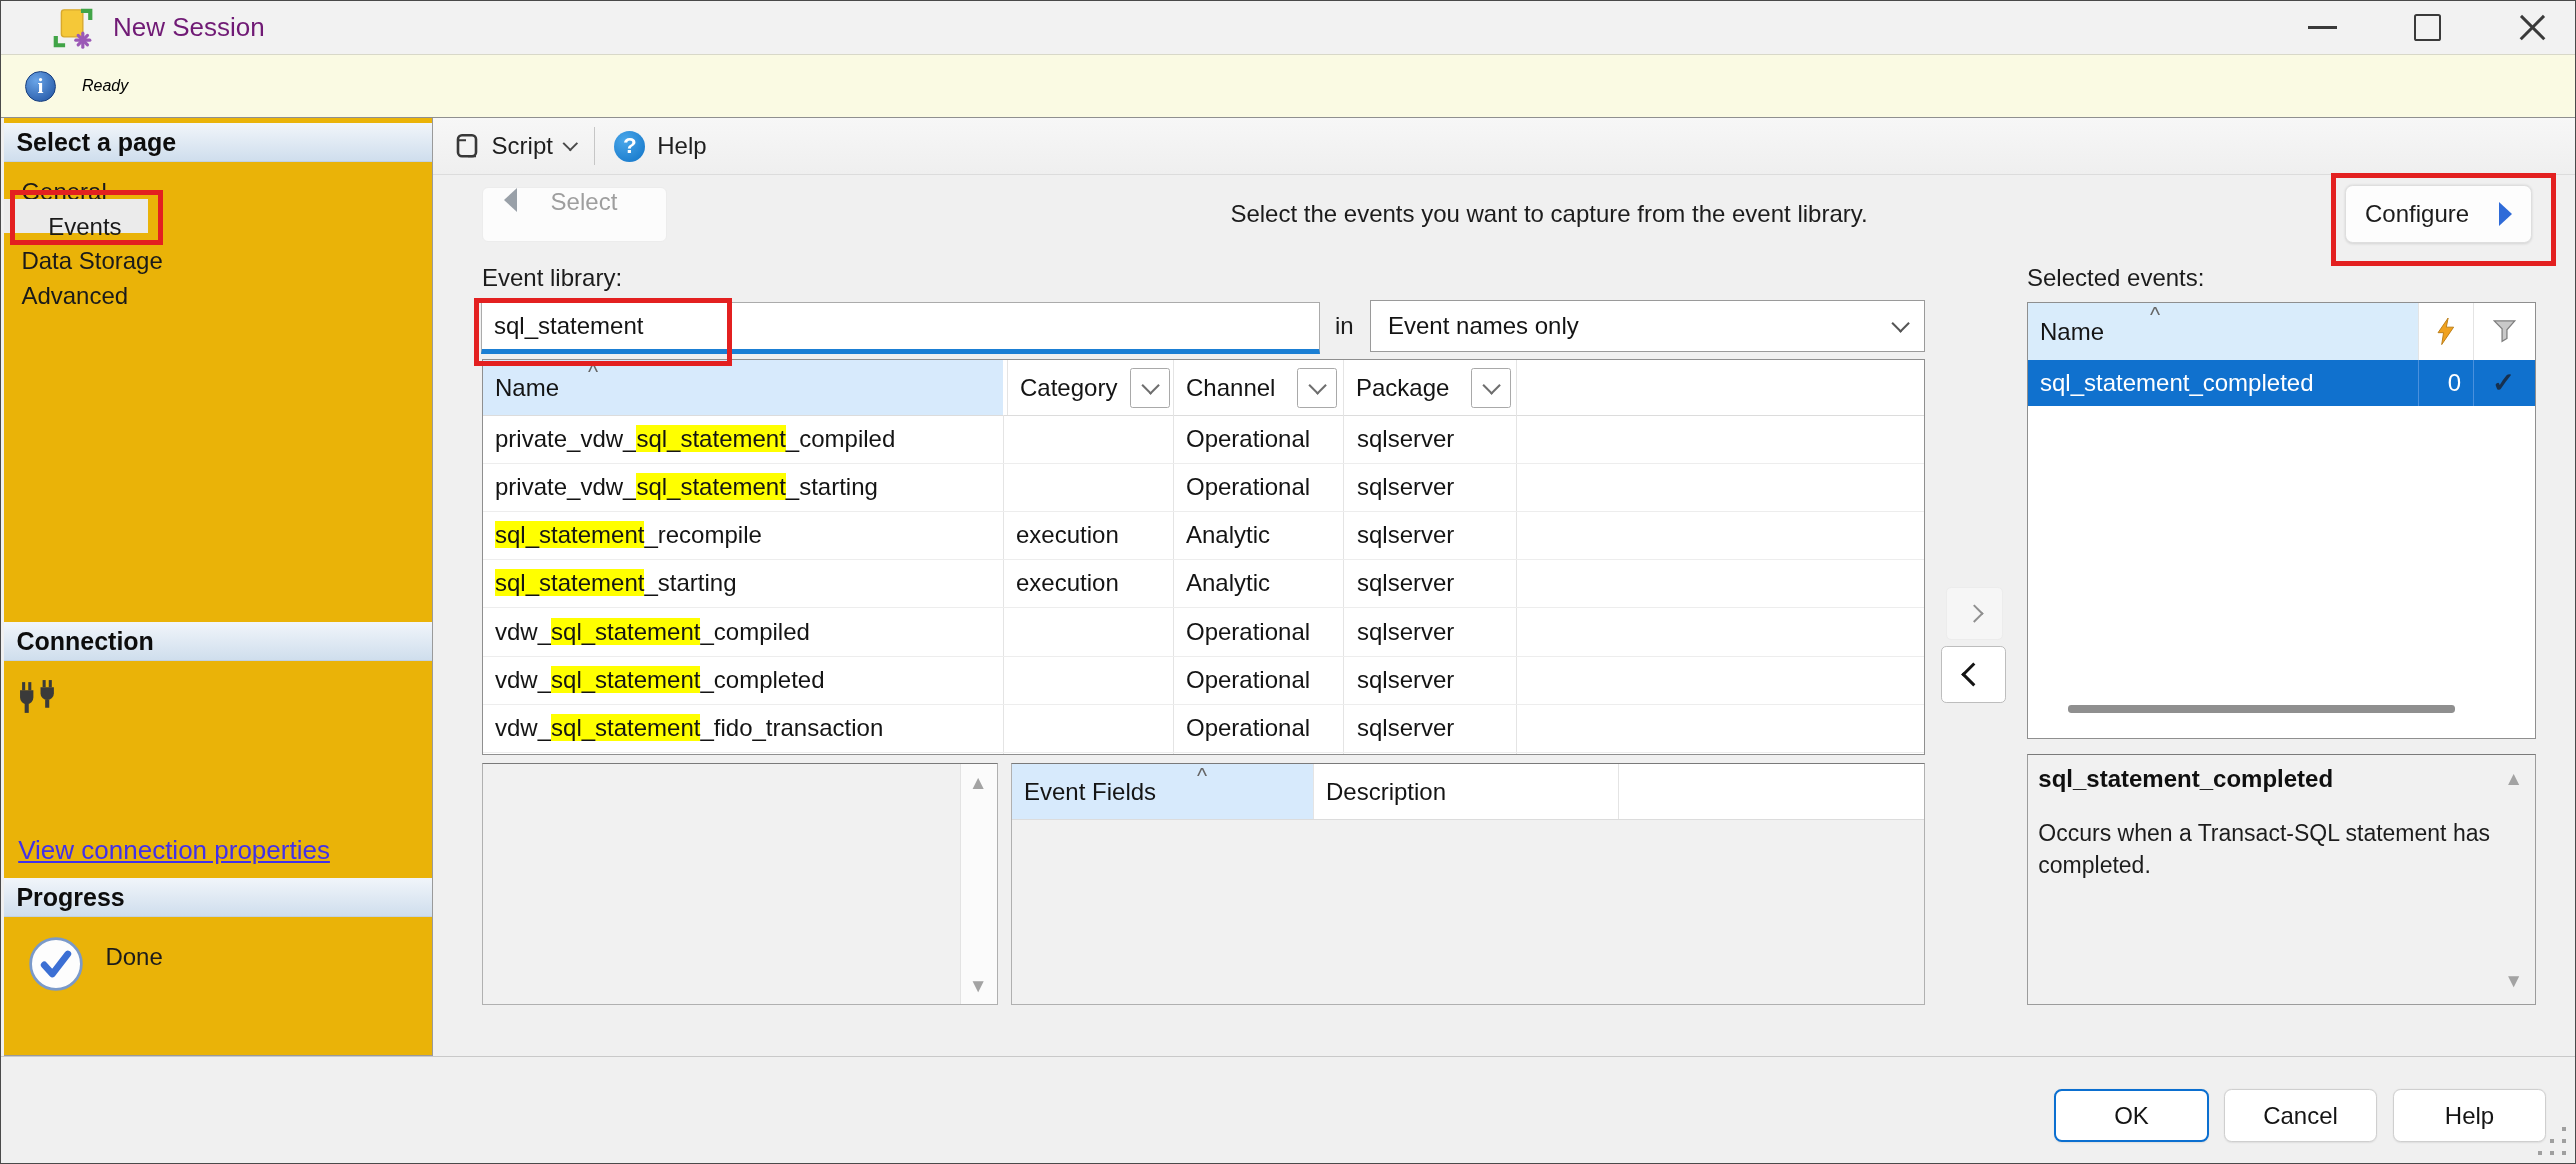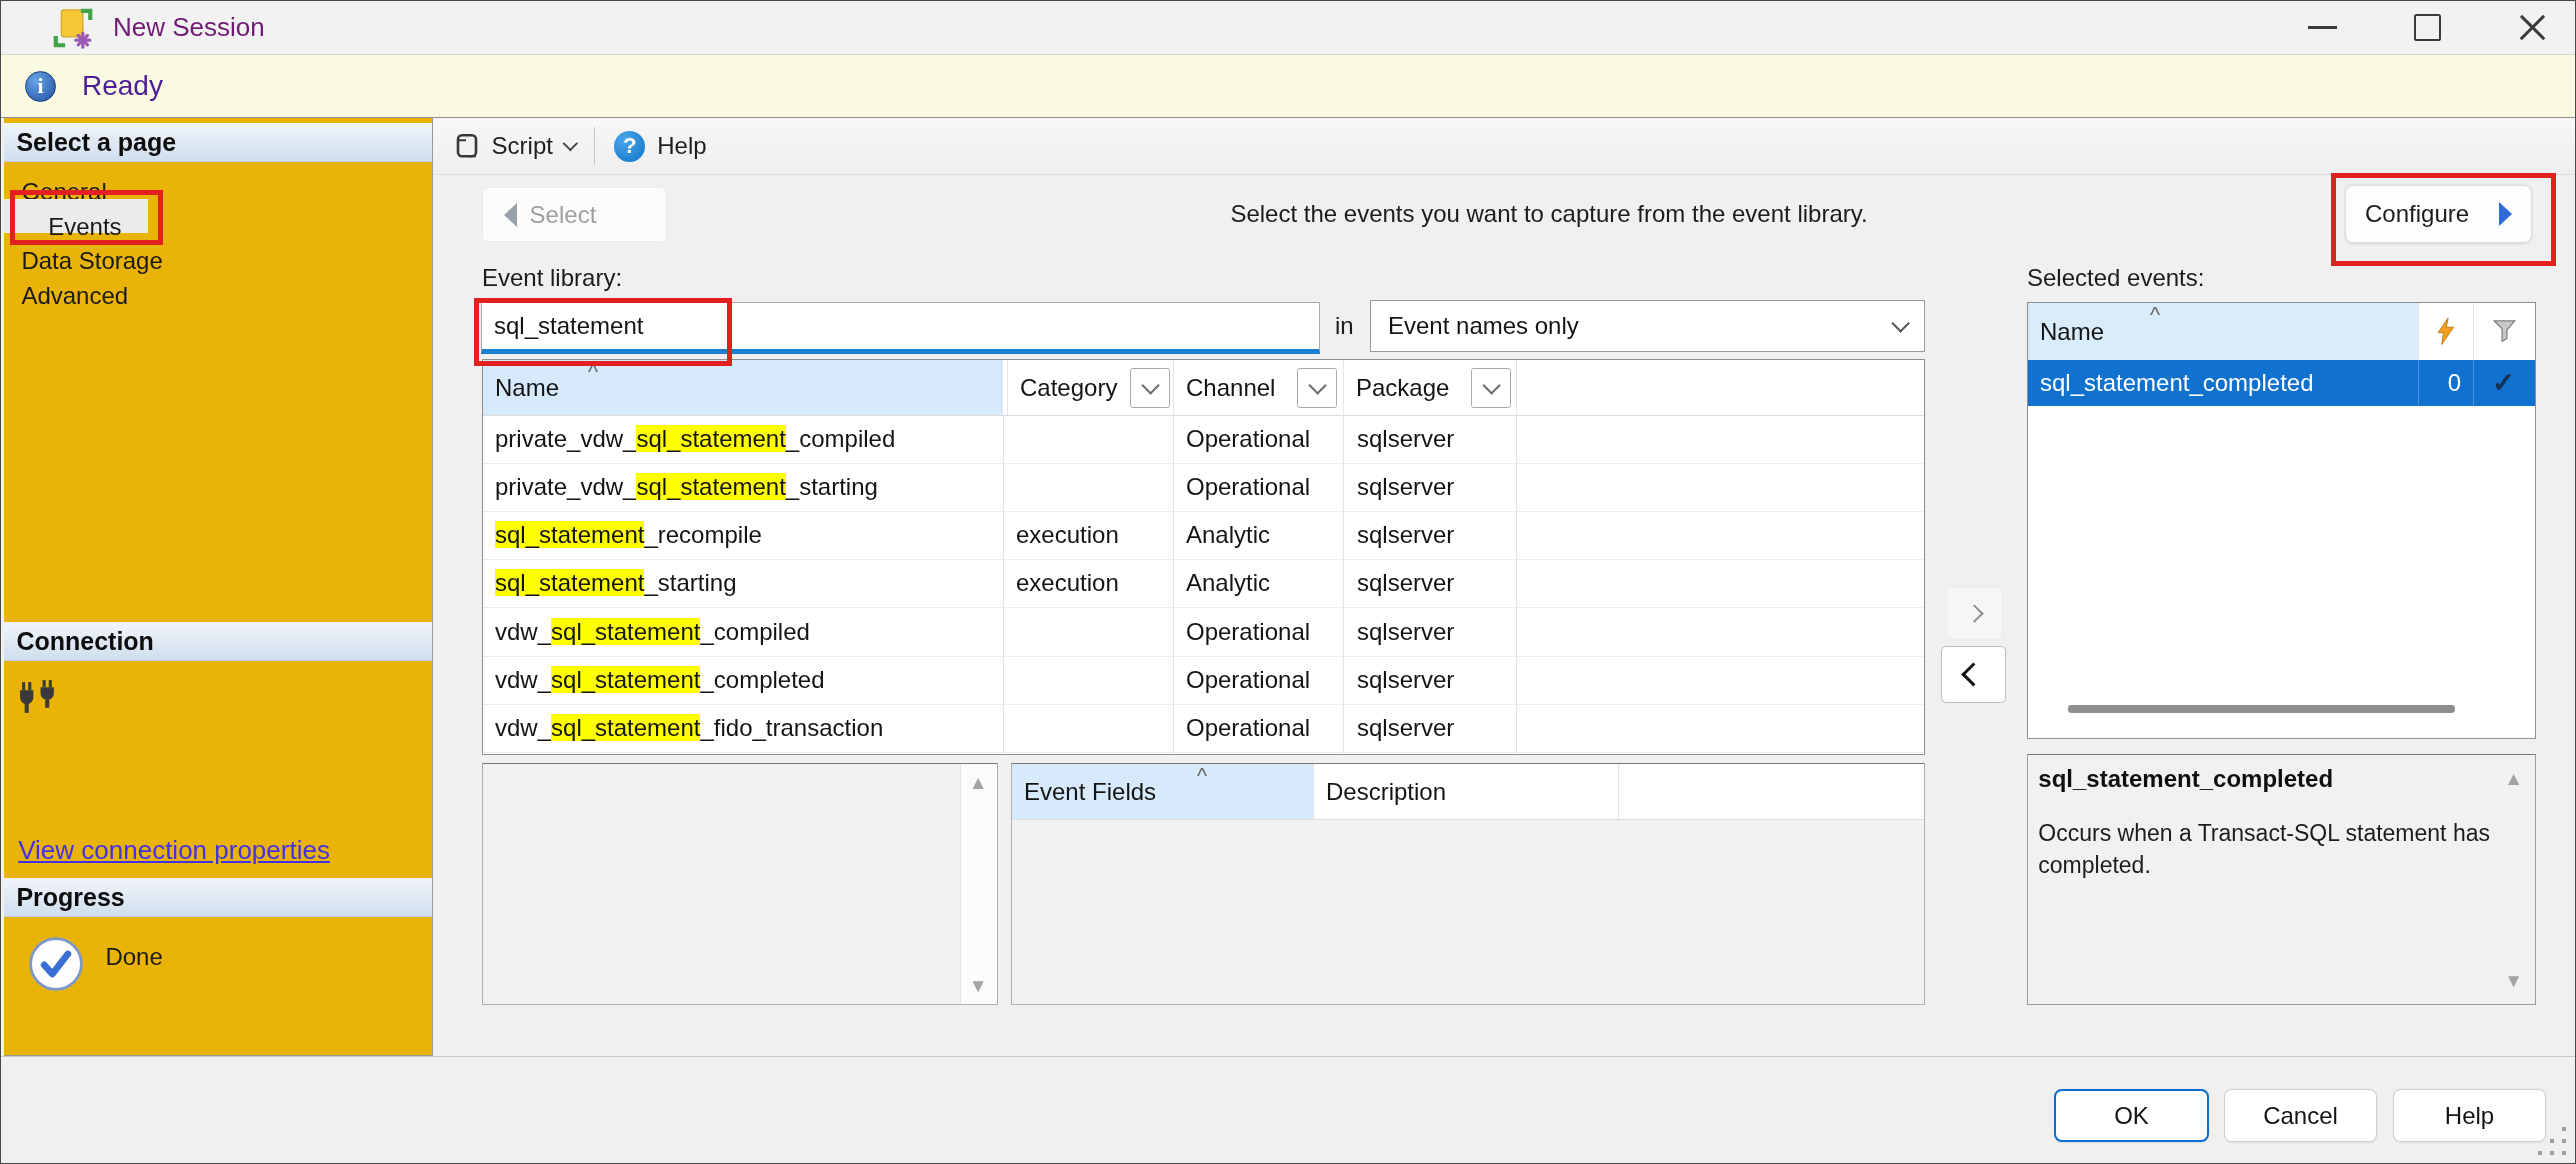--- a/index.html
+++ b/index.html
@@ -14,21 +14,21 @@
   .min-glyph{width:29px;height:3.4px;background:#3a3a3a;}
   .max-glyph{width:23px;height:23px;border:2.6px solid #3a3a3a;border-radius:2.6px;}
   .close-glyph{position:relative;width:31px;height:31px;}
   .close-glyph::before,.close-glyph::after{content:"";position:absolute;left:-0.9px;top:13.8px;width:33px;height:3.4px;background:#3a3a3a;}
   .close-glyph::before{transform:rotate(45deg);}
   .close-glyph::after{transform:rotate(-45deg);}
 
   
   .statusbar{position:absolute;left:0;top:53px;width:100%;height:64px;background:#fafae3;border-top:0.9px solid #d8d8c8;border-bottom:1.7px solid #8f8f8f;display:flex;align-items:center;padding-left:24px;gap:26px;box-sizing:border-box;}
   .info-badge{width:29px;height:29px;border-radius:50%;background:radial-gradient(circle at 35% 30%,#6aa5e8,#1d4f9e);border:1.7px solid #173e7e;color:#fff;font-weight:bold;font-family:"Liberation Serif",serif;font-size:21.5px;display:flex;align-items:center;justify-content:center;}
-  .status-text{font-size:28px;color:#4c1d95;}
+  .status-text{font-size:16px;color:#000000;font-style:italic;}
 
   
   .sidebar{position:absolute;left:3.4px;top:117px;width:429px;height:938px;background:#eab308;border-right:1.7px solid #9a9a9a;border-bottom:1.7px solid #9a9a9a;box-sizing:border-box;}
   .sec-h{position:absolute;left:0;right:0;height:38px;background:linear-gradient(#f1f5fa,#cfdeed);border-bottom:0.9px solid #c2d2e2;font-weight:bold;font-size:25px;line-height:38px;padding-left:12px;color:#0d0d0d;}
   .page-item{position:absolute;left:0;height:34px;display:flex;align-items:center;gap:13.8px;padding-left:17px;font-size:24px;color:#1a1a1a;box-sizing:border-box;flex-direction:column;}
   .side-link{position:absolute;left:13.8px;top:717px;font-size:26px;color:#4231e8;text-decoration:underline;}
   .done-label{position:absolute;left:101px;top:825px;font-size:24px;color:#1c1c1c;}
 
   
   .toolbar{position:absolute;left:432px;top:117px;width:2144px;height:57px;background:linear-gradient(#f7f7f7,#efefef);border-bottom:0.9px solid #dcdcdc;display:flex;align-items:center;padding-left:12px;box-sizing:border-box;}
@@ -73,21 +73,21 @@
   .hthumb{position:absolute;left:40px;top:402px;width:387px;height:7.7px;background:#8f8f8f;border-radius:3.4px;}
   .desc{border:1.7px solid #9c9c9c;border-top-color:#7a7a7a;}
   .desc-title{position:absolute;left:10.3px;top:10.3px;font-weight:bold;font-size:24px;color:#0f0f0f;}
   .desc-text{position:absolute;left:10.3px;top:62px;width:456px;font-size:23px;line-height:32px;color:#1c1c1c;}
 
   .xfer{position:absolute;display:flex;align-items:center;justify-content:center;border-radius:5.2px;box-sizing:border-box;}
 
   
   .btn{position:absolute;background:#fff;border-radius:7.7px;font-size:24px;color:#141414;display:flex;align-items:center;justify-content:center;box-sizing:border-box;border:1.7px solid #cfcfcf;box-shadow:0 0.9px 1.7px rgba(0,0,0,.08);}
   .btn.primary{border:2.6px solid #0b6fd0;}
-  .sel-btn{position:absolute;left:481px;top:186px;width:185px;height:55px;background:#fcfcfc;border:0.9px solid #ececec;border-radius:6px;display:flex;align-items:center;gap:13px;padding-left:20.6px;font-size:24px;color:#9e9e9e;box-sizing:border-box;}
+  .sel-btn{position:absolute;left:481px;top:186px;width:185px;height:55px;background:#fcfcfc;border:0.9px solid #ececec;border-radius:6px;display:flex;align-items:flex-start;gap:34px;padding-left:20.6px;font-size:24px;color:#9e9e9e;box-sizing:border-box;}
   .cfg-btn{position:absolute;left:2344px;top:184px;width:187px;height:58px;background:#fdfdfd;border:0.9px solid #dedede;border-radius:7.7px;display:flex;align-items:center;justify-content:space-between;padding:0 19px;font-size:24px;color:#1c1c1c;box-sizing:border-box;box-shadow:0 0.9px 2.6px rgba(0,0,0,.12);}
 
   .footer{position:absolute;left:0;top:1055px;width:100%;height:109px;background:#f0f0f0;border-top:1.7px solid #c9c9c9;}
   .grip-dot{position:absolute;width:4.3px;height:4.3px;background:#9f9f9f;}
 </style>
 </head>
 <body>
 
 <div class="window">
 

